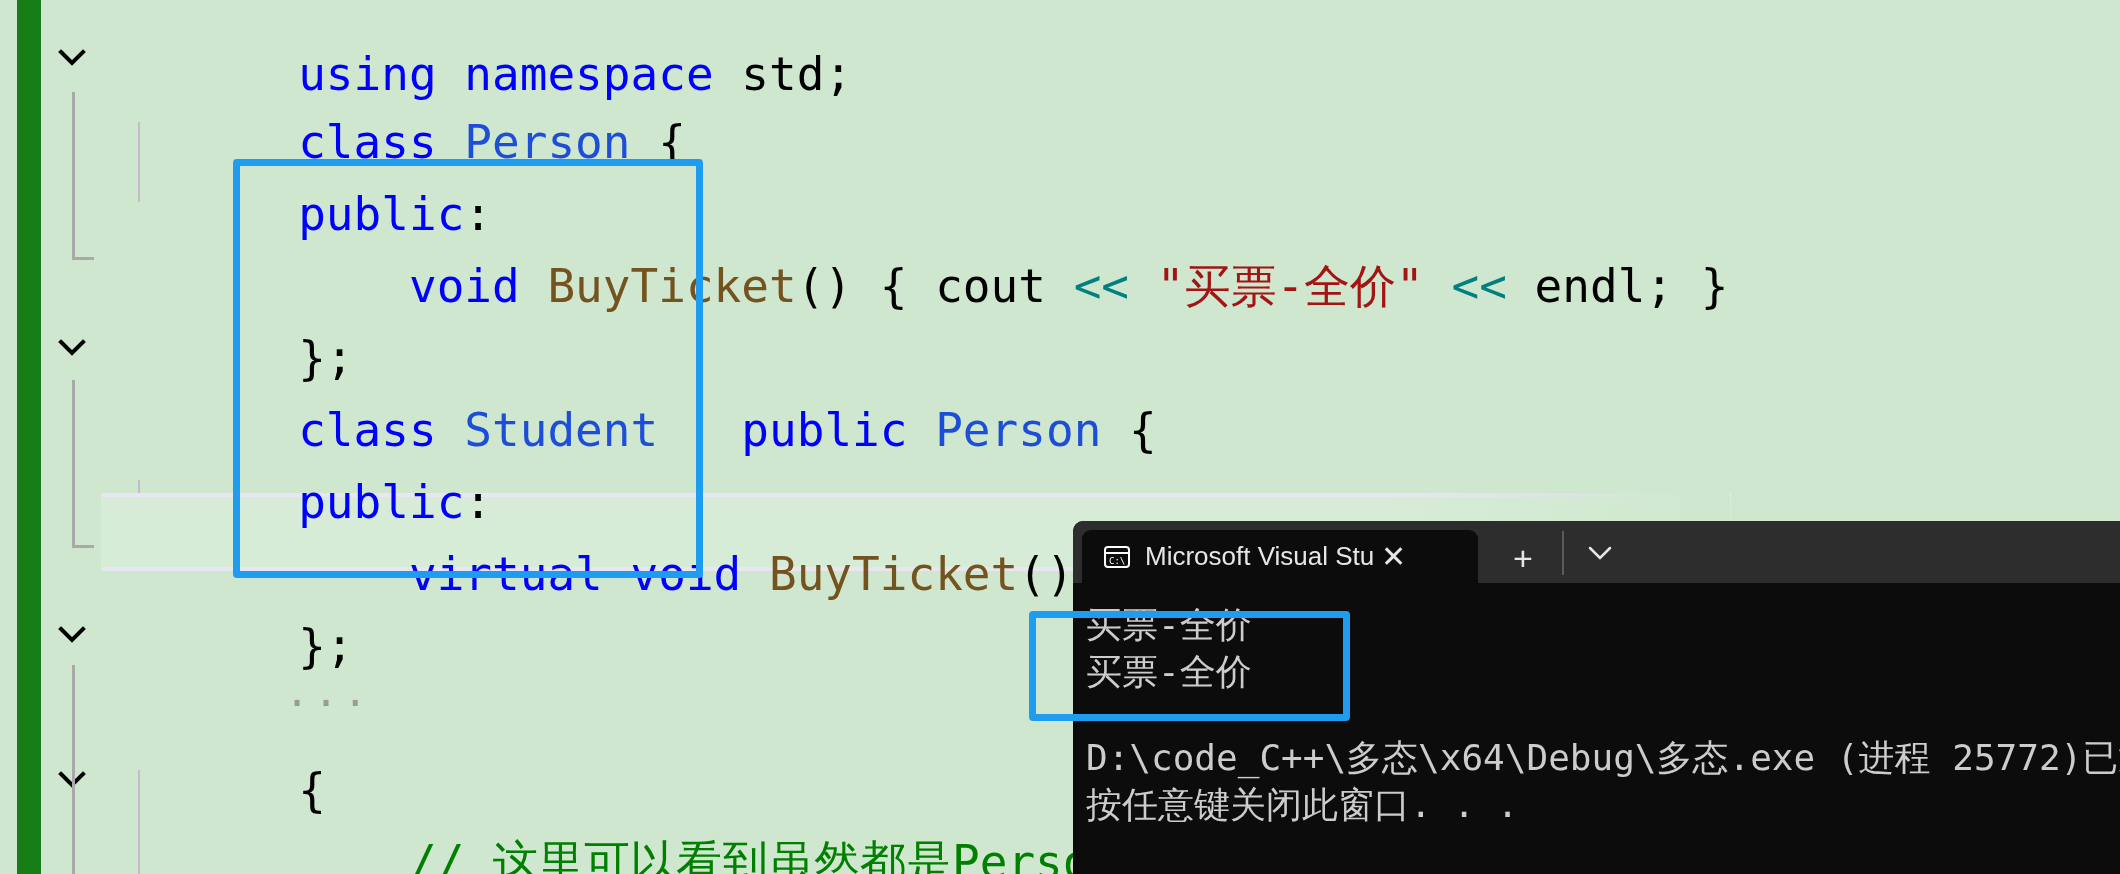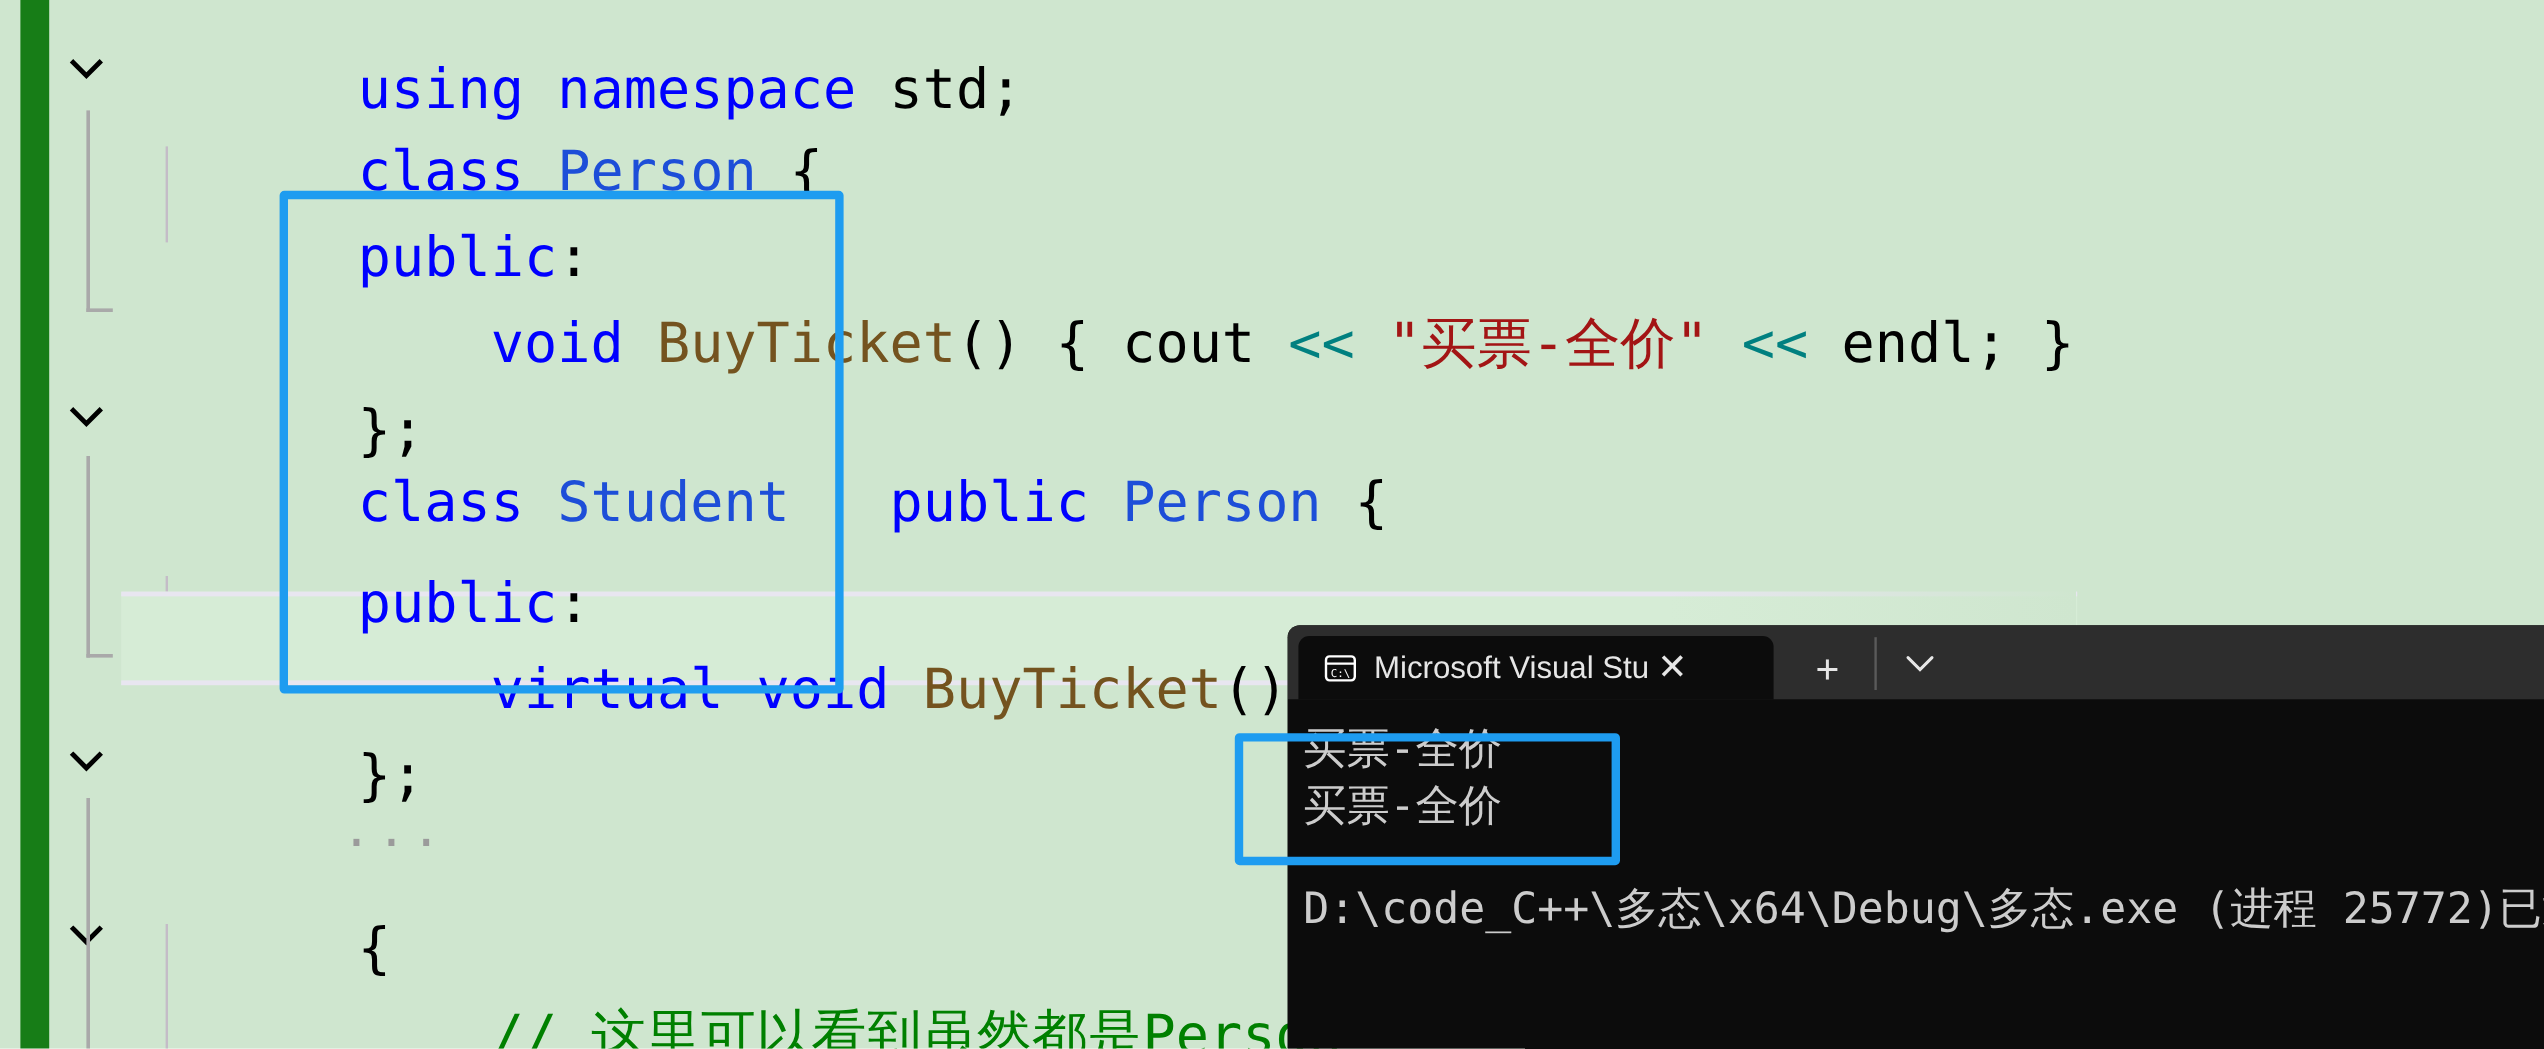--- a/index.html
+++ b/index.html
@@ -277,21 +277,21 @@
     </div>
 
     <div class="code-line" style="left:132px; top:178px;">
       <span class="tok-kw">    void </span><span class="tok-fn">BuyTicket</span><span class="tok-plain">() { cout </span><span class="tok-op">&lt;&lt;</span><span class="tok-plain"> </span><span class="tok-str">"买票-全价"</span><span class="tok-plain"> </span><span class="tok-op">&lt;&lt;</span><span class="tok-plain"> endl; }</span>
     </div>
 
     <div class="code-line" style="left:132px; top:250px;">
       <span class="tok-plain">};</span>
     </div>
 
-    <div class="code-line" style="left:132px; top:310px;">
+    <div class="code-line" style="left:132px; top:322px;">
       <span class="tok-kw">class </span><span class="tok-type">Student </span><span class="tok-plain">: </span><span class="tok-kw">public </span><span class="tok-type">Person </span><span class="tok-plain">{</span>
     </div>
 
     <div class="code-line" style="left:132px; top:394px;">
       <span class="tok-kw">public</span><span class="tok-plain">:</span>
     </div>
 
     <div class="code-line" style="left:132px; top:466px;">
       <span class="tok-kw">    virtual void </span><span class="tok-fn">BuyTicket</span><span class="tok-plain">() { cout </span><span class="tok-op">&lt;&lt;</span><span class="tok-plain"> </span><span class="tok-str">"买票-打折"</span><span class="tok-plain"> </span><span class="tok-op">&lt;&lt;</span><span class="tok-plain"> endl; }</span>
     </div>
@@ -338,19 +338,20 @@
         <svg width="30" height="20" viewBox="0 0 30 20">
             <path d="M5 5 L15 15 L25 5" stroke="#e6e6e6" stroke-width="2.5" fill="none" stroke-linecap="round"></path>
           </svg>
       </span>
     </div>
 
     <div id="terminal-body">
       <div class="term-line" style="top:18px;">买票-全价</div>
       <div class="term-line" style="top:65px;">买票-全价</div>
       <div class="term-line" style="top:151px;">D:\code_C++\多态\x64\Debug\多态.exe (进程 25772)已退出</div>
+      <div class="term-line" style="top:198px;">按任意键关闭此窗口. . .</div>
     </div>
   </div>
 
   <div class="annot-rect" id="annot-0" style="left: 233px; top: 159px; width: 470px; height: 419px; border-color: rgb(30, 156, 240);"></div>
   <div class="annot-rect" id="annot-1" style="left: 1029px; top: 611px; width: 321px; height: 110px; border-color: rgb(30, 156, 240);"></div>
 
 </div>
 
 </body></html>

